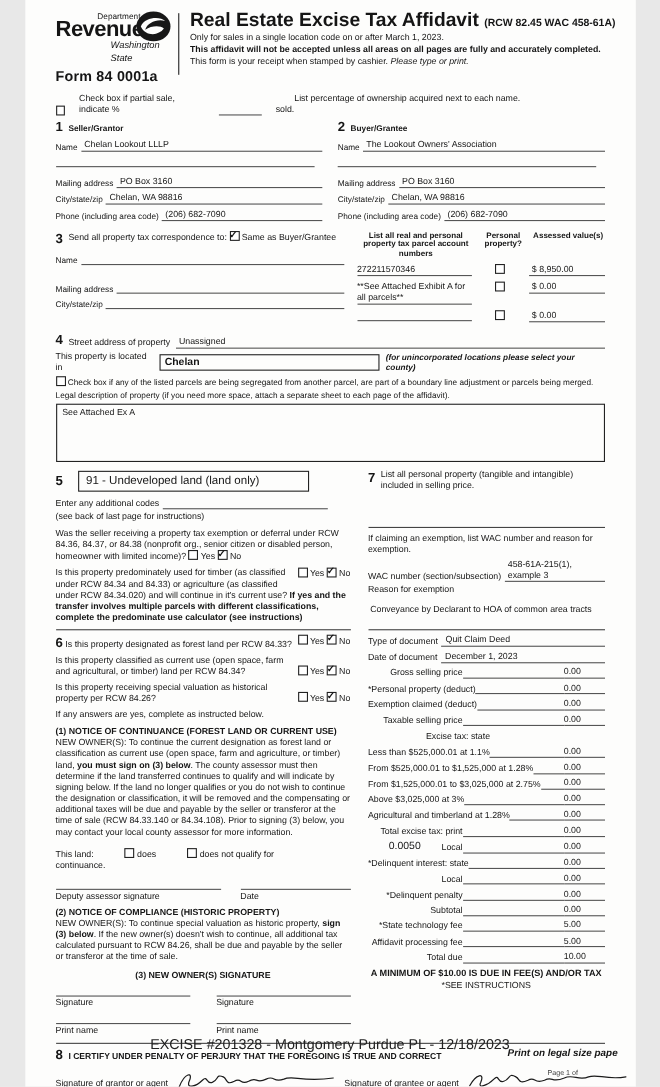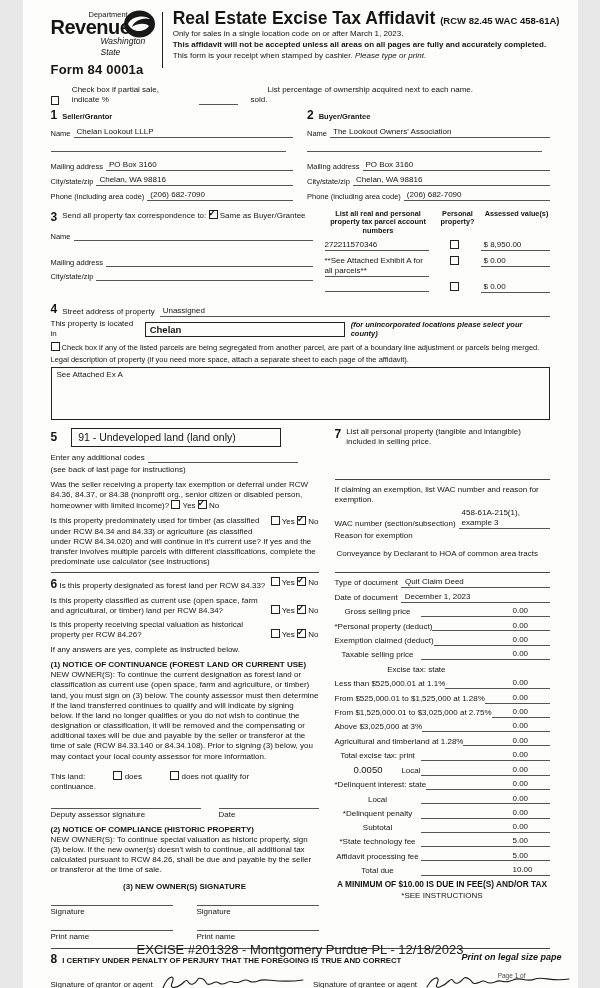--- a/index.html
+++ b/index.html
@@ -1,18 +1,18 @@
 <!DOCTYPE html>
 <html><head>
 <meta charset="utf-8">
 <style>
   html,body{margin:0;padding:0;background:#e8e8e8}
   .page{position:relative;width:555px;height:988px;margin:0 auto;background:#fdfdfc;color:#151515;
         font-family:"Liberation Sans",sans-serif;font-size:8px;line-height:1.25;overflow:hidden}
-  b{font-weight:normal}
+  b{font-weight:bold}
   
   .hdr{display:flex;padding:10px 18px 0 28px}
   .logo{width:140px;position:relative}
   .dept{font-size:7.5px;margin-left:38px}
   .rev{font-size:20px;font-weight:bold;letter-spacing:-.5px;line-height:.85}
   .wstate{font-style:italic;font-size:8.5px;margin-left:50px}
   .formno{font-weight:bold;font-size:13px;margin-top:4px;letter-spacing:.2px}
   .swirl{position:absolute;right:0;top:0}
   .vline{border-left:1.5px solid #222;margin:2px 10px 0 6px;height:56px}
   .titleblk{flex:1}
@@ -84,21 +84,21 @@
   .sp14{height:13px}
   .rhr{border-top:1px solid #444}
   .claiming{font-size:8px;margin-top:5px}
   .wacrow{display:flex;align-items:flex-end;margin-top:3px;font-size:8px}
   .wacval{flex:1;border-bottom:1px solid #555;padding-left:3px;margin-left:3px}
   .reasonlbl{font-size:8px;margin-top:2px}
   .reasonval{font-size:8px;margin:8px 0 0 2px}
   .docrow{display:flex;align-items:flex-end;margin-top:4px;font-size:8px}
   .docval{flex:1;border-bottom:1px solid #555;padding-left:4px;margin-left:3px}
   .feerow{display:flex;align-items:flex-end;margin-top:4.5px;font-size:8px;line-height:1.1}
-  .flab{flex:1;text-align:center;white-space:nowrap}
+  .flab{flex:1;text-align:right;white-space:nowrap}
   .fline{flex:0 1 92px;min-width:6px;border-bottom:1px solid #555;height:8px}
   .xval{flex:0 0 36px;border-bottom:1px solid #555;text-align:left;padding-right:1px}
   .feerow.withpre .flab{flex:0 0 auto}
   .fpre{flex:1;text-align:center;font-size:9.5px}
   .excisehdr{font-size:8px;margin-top:5px;text-align:right;padding-right:104px}
   .minnote{font-weight:bold;font-size:8.3px;text-align:center;margin-top:4px;line-height:1.2}
   .seenote{font-size:8px;text-align:center;margin-top:1px}
   
   .s8{margin:6px 28px 0;border-top:1px solid #444;padding-top:3px}
   .s8head{display:flex;gap:5px;align-items:baseline}

